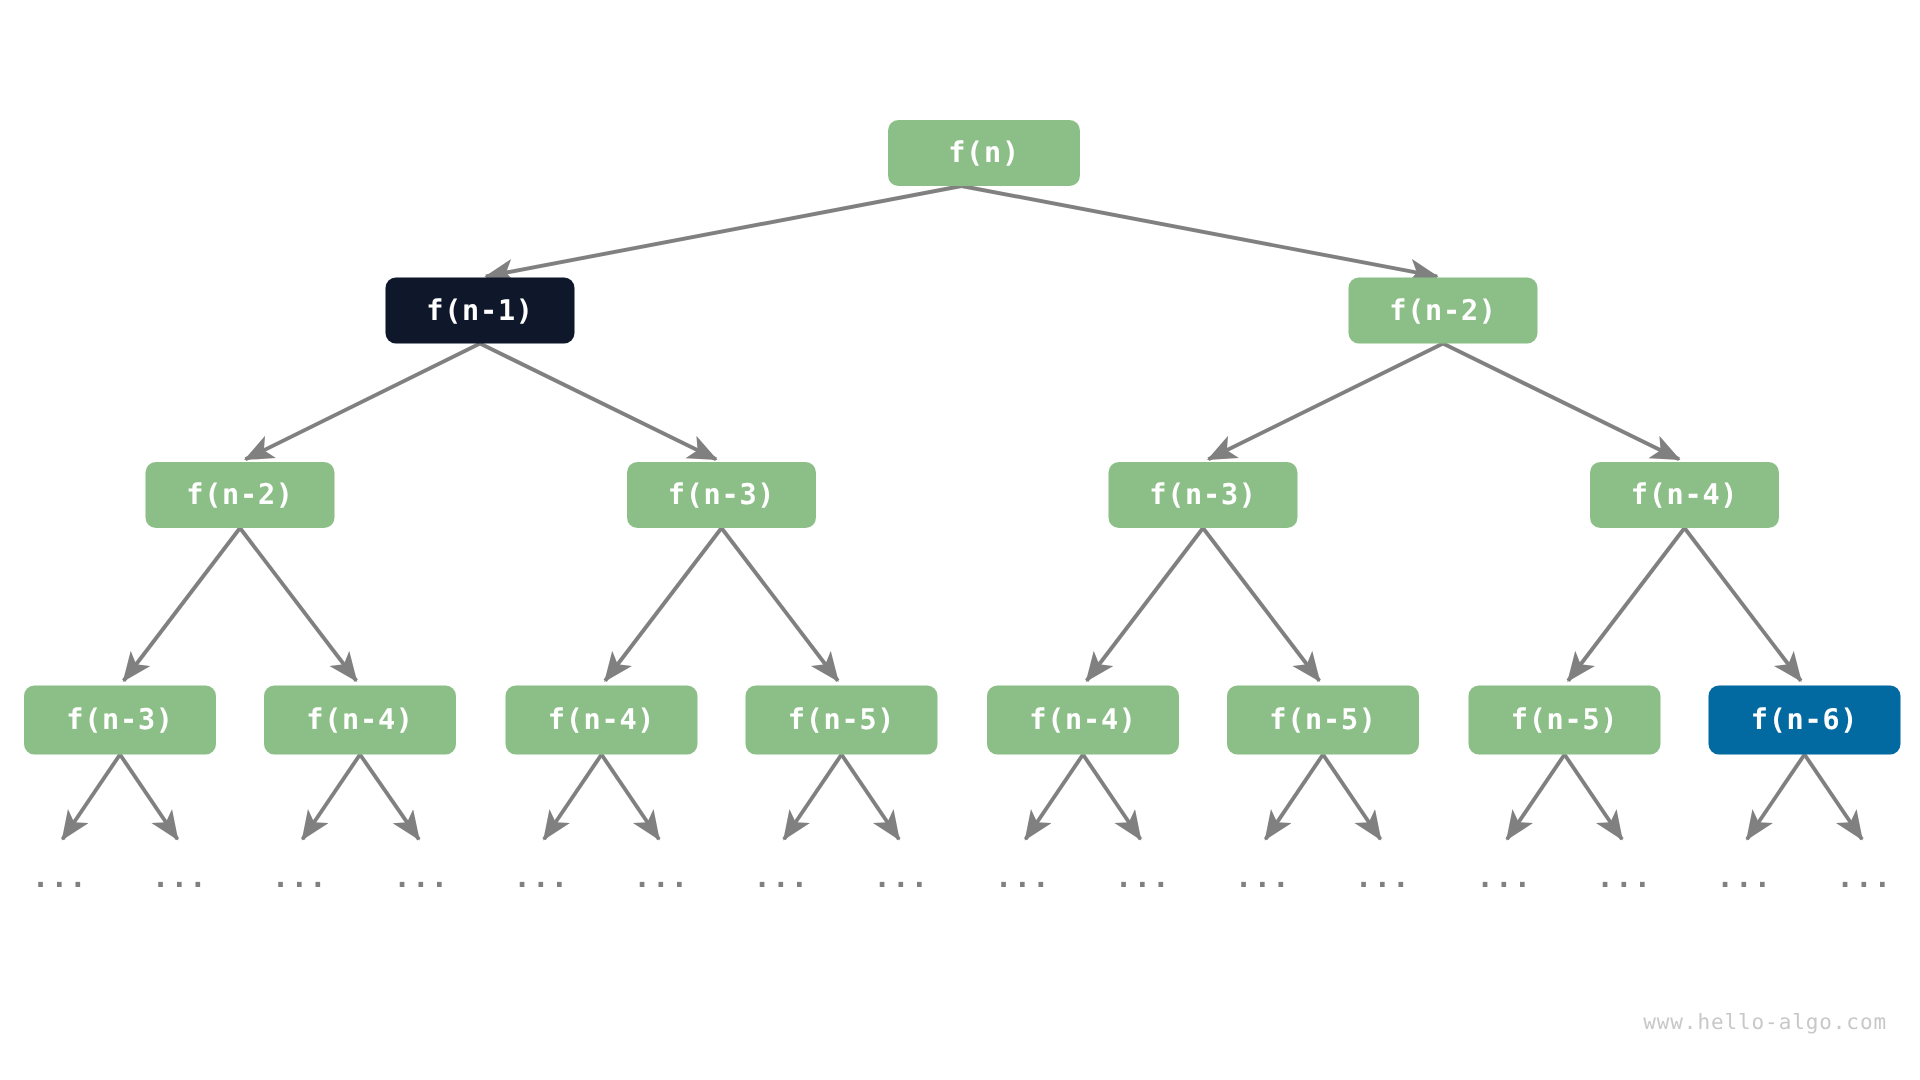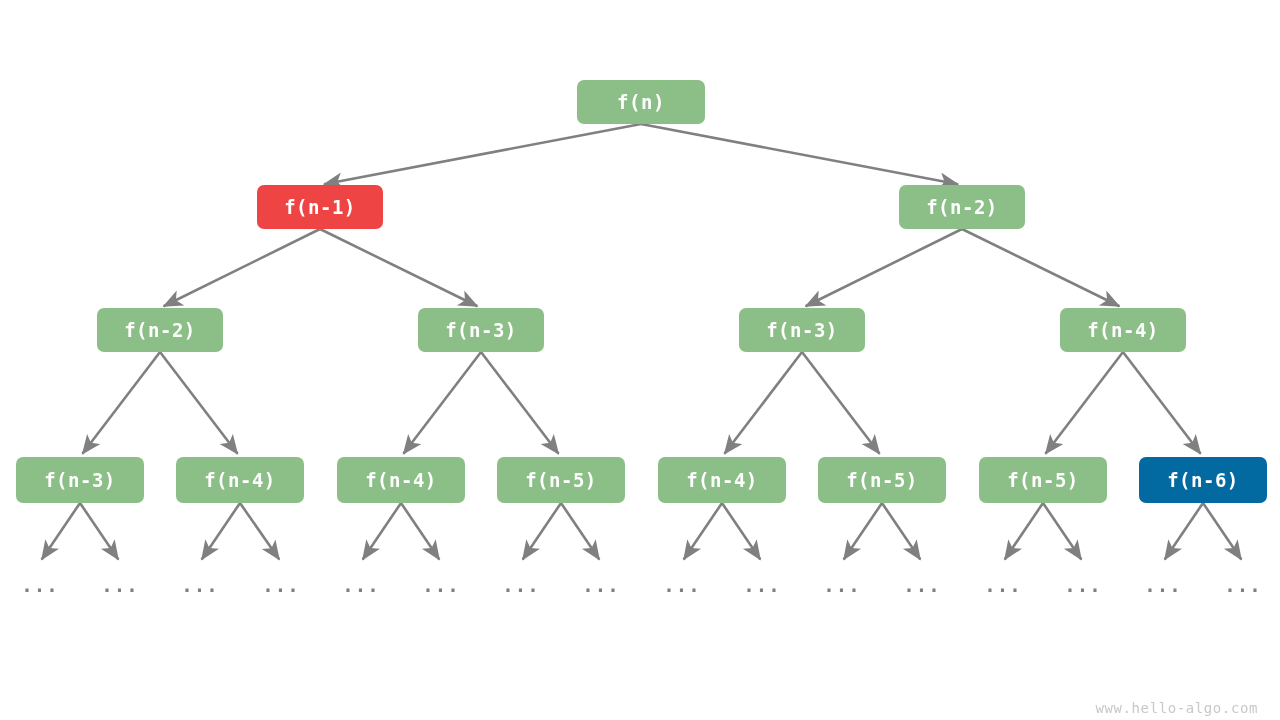--- a/index.html
+++ b/index.html
@@ -44,21 +44,21 @@
     font-size: 19px;
     font-weight: bold;
     letter-spacing: 1px;
     transform: translate(-50%, -50%);
     white-space: nowrap;
     user-select: none;
   }
   #watermark {
     position: absolute;
     right: 22px;
-    bottom: 4px;
+    bottom: 30px;
     color: #c8c8c8;
     font-family: "DejaVu Sans Mono", "Liberation Mono", monospace;
     font-size: 14px;
     letter-spacing: 0.6px;
     white-space: nowrap;
     user-select: none;
   }
 </style>
 </head>
 <body style="background: rgb(255, 255, 255);">
@@ -97,24 +97,24 @@
       <line x1="882" y1="503" x2="843.683474911603" y2="559.5168745053857" stroke="#808080" stroke-width="2.6" marker-end="url(#arrowhead)"></line>
       <line x1="882" y1="503" x2="920.316525088397" y2="559.5168745053857" stroke="#808080" stroke-width="2.6" marker-end="url(#arrowhead)"></line>
       <line x1="1043" y1="503" x2="1004.683474911603" y2="559.5168745053857" stroke="#808080" stroke-width="2.6" marker-end="url(#arrowhead)"></line>
       <line x1="1043" y1="503" x2="1081.3165250883972" y2="559.5168745053857" stroke="#808080" stroke-width="2.6" marker-end="url(#arrowhead)"></line>
       <line x1="1203" y1="503" x2="1164.6834749116028" y2="559.5168745053857" stroke="#808080" stroke-width="2.6" marker-end="url(#arrowhead)"></line>
       <line x1="1203" y1="503" x2="1241.3165250883972" y2="559.5168745053857" stroke="#808080" stroke-width="2.6" marker-end="url(#arrowhead)"></line>
     </g>
 </svg>
 
 <div id="node-layer">
-    <div class="node" style="left: 577px; top: 80px; width: 128px; height: 44px; background: rgb(140, 191, 135); color: rgb(255, 255, 255);">
+    <div class="node" style="left: 592px; top: 80px; width: 128px; height: 44px; background: rgb(140, 191, 135); color: rgb(255, 255, 255);">
       <span>f(n)</span>
     </div>
-    <div class="node" style="left: 257px; top: 185px; width: 126px; height: 44px; background: #ef4444; color: rgb(255, 255, 255);">
+    <div class="node" style="left: 257px; top: 185px; width: 126px; height: 44px; background: #0f172a; color: rgb(255, 255, 255);">
       <span>f(n-1)</span>
     </div>
     <div class="node" style="left: 899px; top: 185px; width: 126px; height: 44px; background: rgb(140, 191, 135); color: rgb(255, 255, 255);">
       <span>f(n-2)</span>
     </div>
     <div class="node" style="left: 97px; top: 308px; width: 126px; height: 44px; background: rgb(140, 191, 135); color: rgb(255, 255, 255);">
       <span>f(n-2)</span>
     </div>
     <div class="node" style="left: 418px; top: 308px; width: 126px; height: 44px; background: rgb(140, 191, 135); color: rgb(255, 255, 255);">
       <span>f(n-3)</span>

